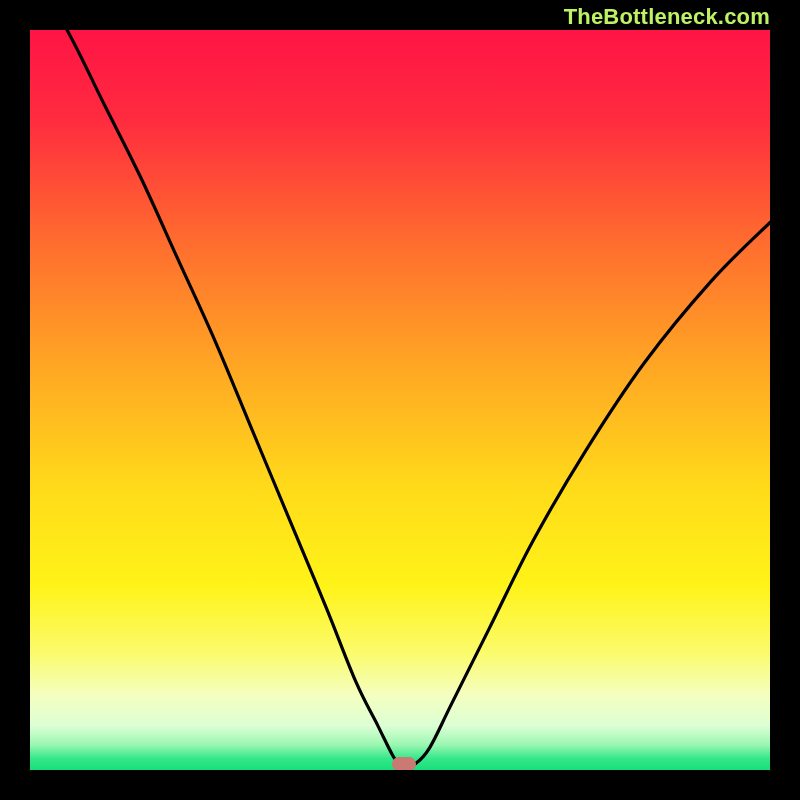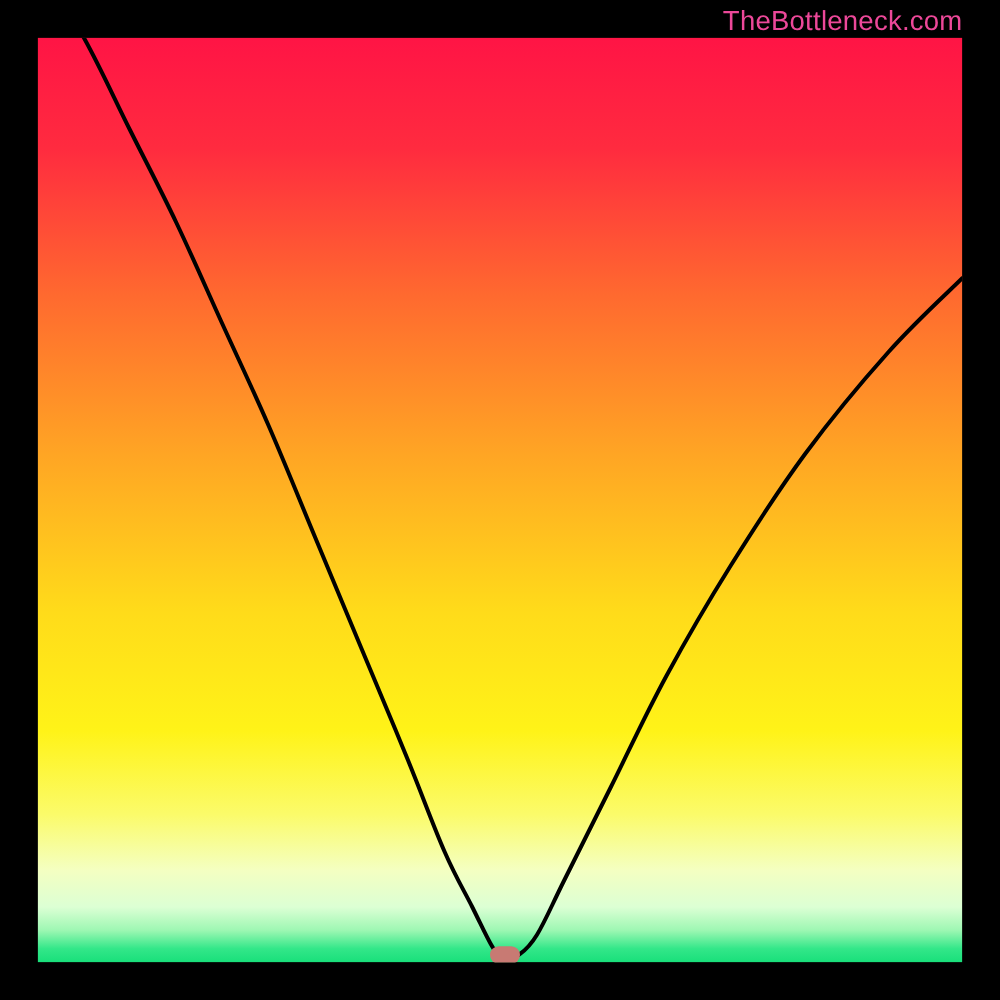--- a/index.html
+++ b/index.html
@@ -46,22 +46,22 @@
     height: 14px;
     border-radius: 7px;
     transform: translate(-50%, -50%);
   }
   .watermark {
     position: absolute;
     top: 4px;
     right: 30px;
     font-family: Arial, Helvetica, sans-serif;
     font-size: 22px;
-    font-weight: 400;
-    color: #ec4899;
+    font-weight: 700;
+    color: #bef264;
     letter-spacing: 0.2px;
   }
 </style>
 </head>
 <body>
 
 <div class="frame">
 
   <div class="watermark">TheBottleneck.com</div>
 

